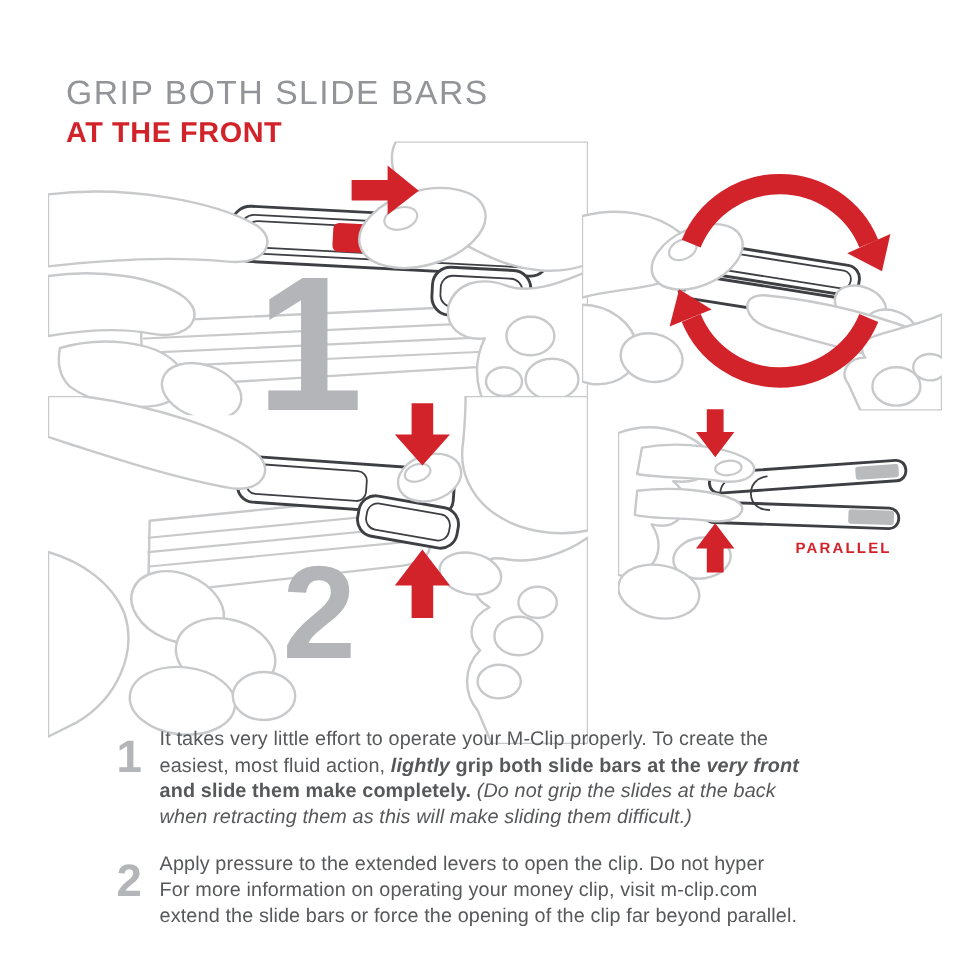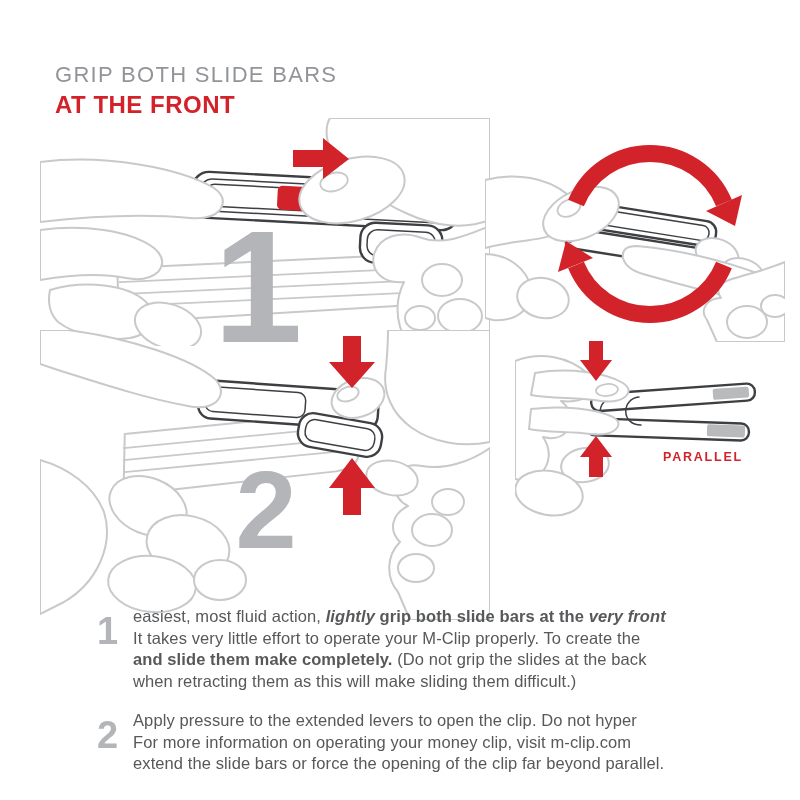--- a/index.html
+++ b/index.html
@@ -12,21 +12,21 @@
     --pad-gray:#b9babc;
   }
   *{margin:0;padding:0;box-sizing:border-box;}
   html,body{background:#fff;}
   #canvas{
     position:relative;width:800px;height:800px;background:#fff;overflow:hidden;
     font-family:"Liberation Sans", sans-serif;
   }
   
   #header{position:absolute;left:55px;top:62px;}
-  .subtitle{font-size:22px;letter-spacing:1.3px;color:var(--title-gray);font-weight:400;}
+  .subtitle{font-size:28px;letter-spacing:1.3px;color:var(--title-gray);font-weight:400;}
   .maintitle{font-size:24px;letter-spacing:.5px;color:var(--red);font-weight:700;margin-top:3px;}
   
   .scene{position:absolute;}
   #scene1{left:40px;top:118px;}
   #scene2{left:485px;top:122px;}
   #scene3{left:40px;top:330px;}
   #scene4{left:515px;top:333px;}
   
   .hl{fill:#fff;stroke:var(--line-light);stroke-width:2;stroke-linejoin:round;stroke-linecap:round;}
   .hl-line{fill:none;stroke:var(--line-light);stroke-width:1.8;stroke-linejoin:round;stroke-linecap:round;}
@@ -40,21 +40,21 @@
     letter-spacing:1.8px;fill:var(--red);}
   
   #instructions{position:absolute;left:97px;top:606px;width:660px;}
   .instr-row{display:flex;margin-bottom:18px;}
   .instr-num{font-size:38px;font-weight:700;color:var(--numeral-gray);line-height:1;
     margin-top:6px;width:24px;flex:none;}
   .instr-body{margin-left:12px;color:var(--body-text);font-size:16.5px;line-height:21.5px;
     letter-spacing:.1px;white-space:nowrap;}
   .seg-regular{font-weight:400;font-style:normal;}
   .seg-bold{font-weight:700;font-style:normal;}
-  .seg-italic{font-weight:400;}
+  .seg-italic{font-weight:400;font-style:italic;}
   .seg-bold-italic{font-weight:700;font-style:italic;}
 </style>
 </head>
 <body>
 
 <div id="canvas">
 
   <div id="header">
     <div class="subtitle">GRIP BOTH SLIDE BARS</div>
     <div class="maintitle">AT THE FRONT</div>
@@ -205,22 +205,22 @@
     <polygon class="rf" points="74,8 88,8 88,27 97,27 81,48 65,27 74,27"></polygon>
     <polygon class="rf" points="74,144 74,124 65,124 81,103 97,124 88,124 88,144"></polygon>
 
     <text class="parallel-label" x="188" y="128" text-anchor="middle">PARALLEL</text>
   </svg>
 
   <div id="instructions">
       <div class="instr-row">
         <div class="instr-num">1</div>
         <div class="instr-body">
+          <div class="instr-line"><span class="seg-regular">It takes very little effort to operate your M-Clip properly. To create the</span></div>
           <div class="instr-line"><span class="seg-regular">easiest, most fluid action, </span><span class="seg-bold-italic">lightly</span><span class="seg-bold"> grip both slide bars at the </span><span class="seg-bold-italic">very front</span></div>
-          <div class="instr-line"><span class="seg-regular">It takes very little effort to operate your M-Clip properly. To create the</span></div>
           <div class="instr-line"><span class="seg-bold">and slide them make completely. </span><span class="seg-italic">(Do not grip the slides at the back</span></div>
           <div class="instr-line"><span class="seg-italic">when retracting them as this will make sliding them difficult.)</span></div>
         </div>
       </div>
       <div class="instr-row">
         <div class="instr-num">2</div>
         <div class="instr-body">
           <div class="instr-line"><span class="seg-regular">Apply pressure to the extended levers to open the clip. Do not hyper</span></div>
           <div class="instr-line"><span class="seg-regular">For more information on operating your money clip, visit m-clip.com</span></div>
           <div class="instr-line"><span class="seg-regular">extend the slide bars or force the opening of the clip far beyond parallel.</span></div>

